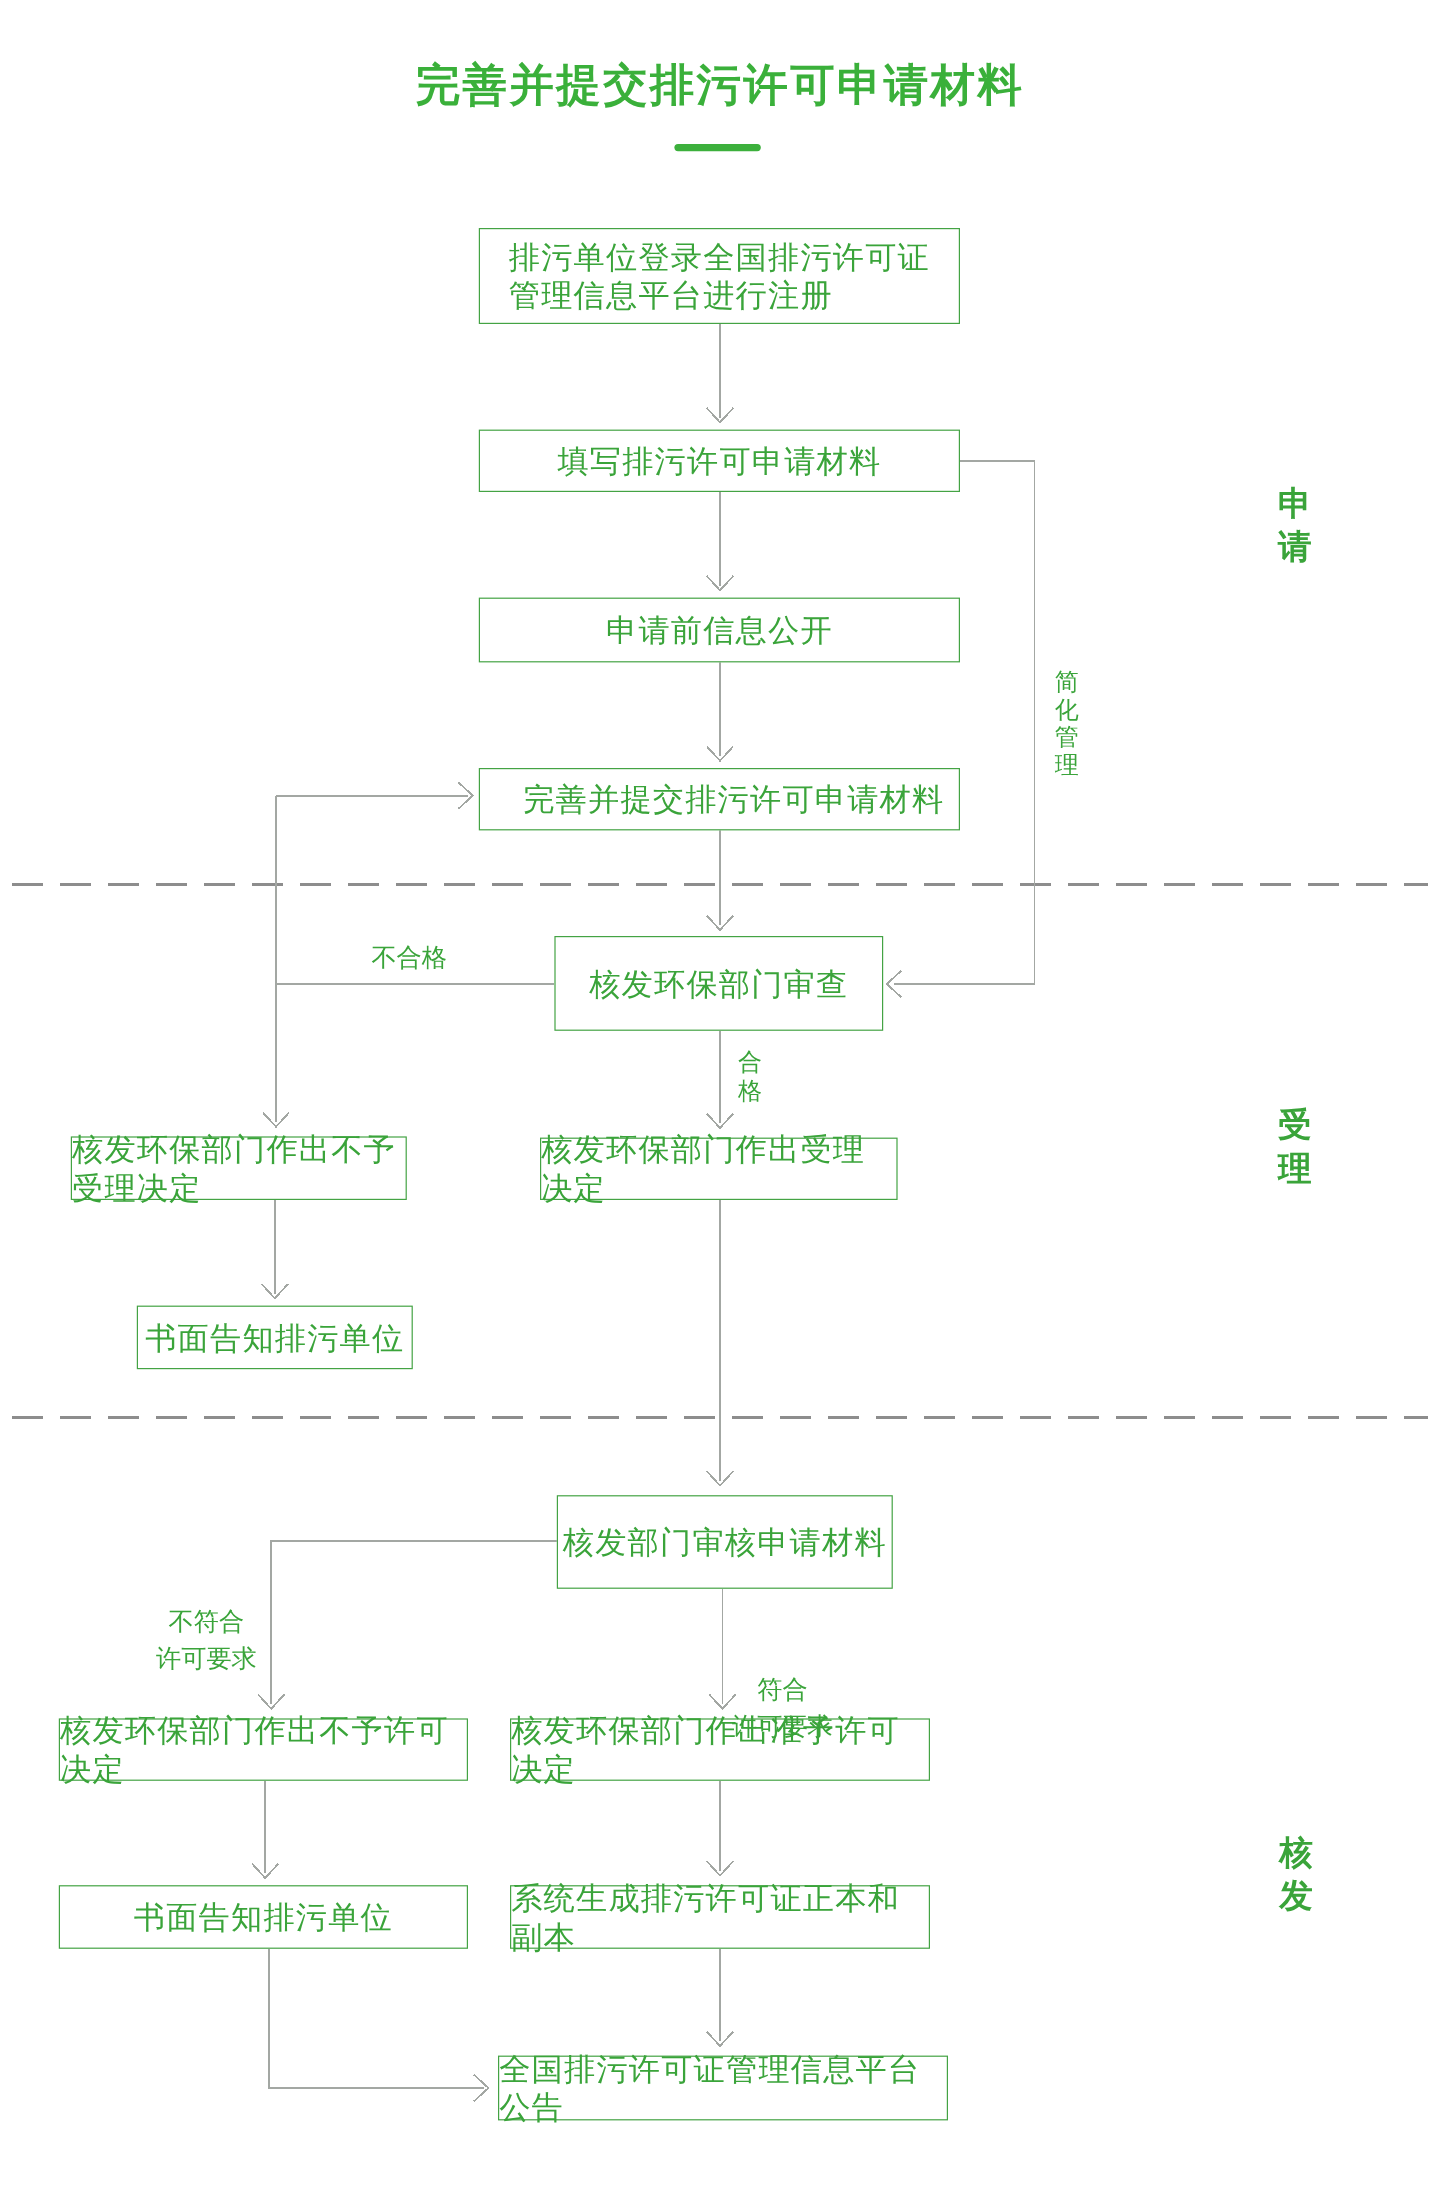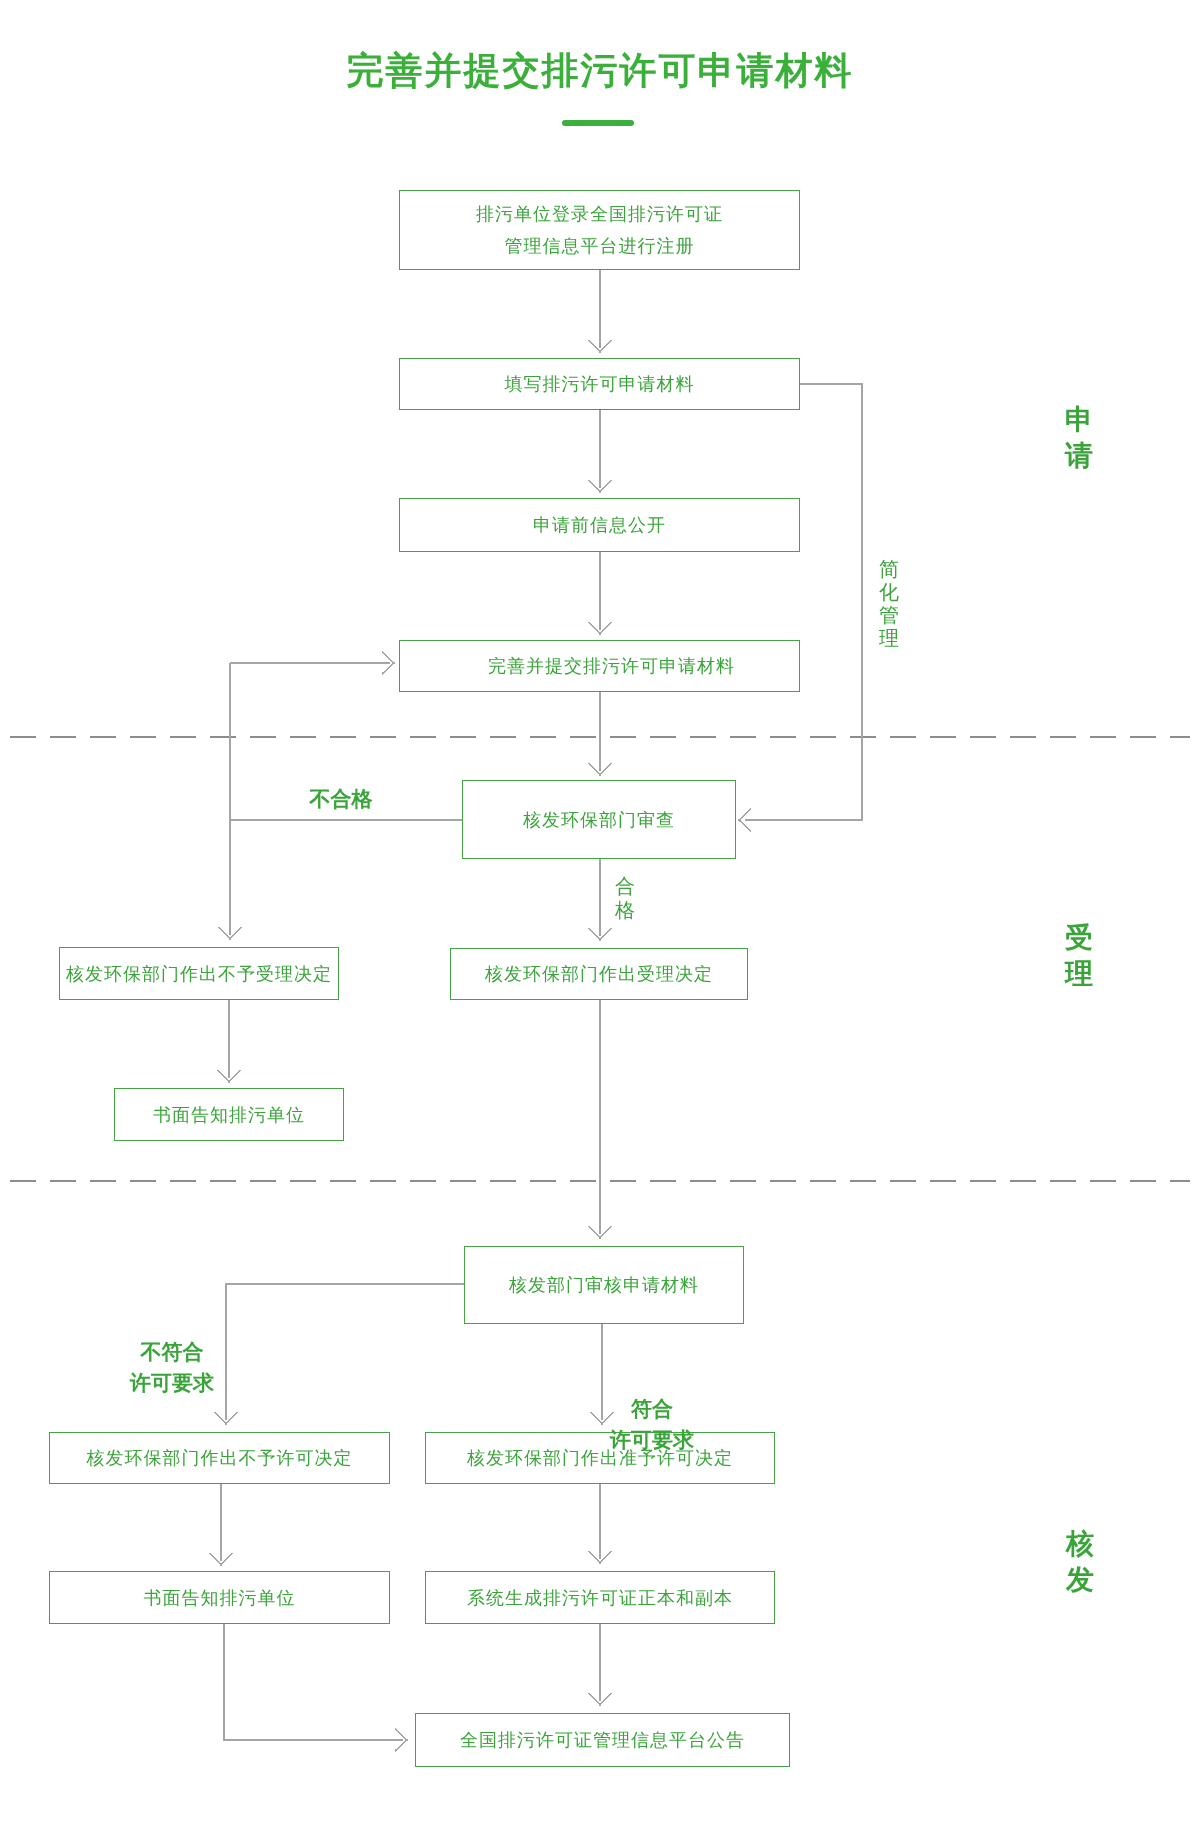--- a/index.html
+++ b/index.html
@@ -16,29 +16,28 @@
   }
   .title-underline {
     position:absolute; left:562px; top:120px; width:72px; height:6px;
     background:#3cb03c; border-radius:3px;
   }
   #connector-layer { position:absolute; left:0; top:0; z-index:0; }
   .flow-box {
     position:absolute; z-index:1; box-sizing:border-box;
     border:1.5px solid #44a344; background:#ffffff;
     display:flex; align-items:center; justify-content:center;
-    text-align:center; color:#3aa43a;
-    font-size:18px; line-height:32px; letter-spacing:1px;
+    text-align:left; color:#3aa43a;
+    font-size:26px; line-height:32px; letter-spacing:1px;
     white-space:pre-line;
   }
   .edge-label {
     position:absolute; z-index:2; color:#3aa43a;
     font-size:21px; line-height:31px; text-align:center;
     white-space:pre-line;
-    font-weight:bold;
   }
   .v-label {
     position:absolute; z-index:2; color:#3aa43a;
     font-size:20px; line-height:23px; width:22px;
     word-break:break-all; text-align:center;
   }
   .section-label {
     position:absolute; z-index:2; color:#3aa43a;
     font-size:28px; line-height:36px; font-weight:bold;
     width:32px; word-break:break-all; text-align:center;

